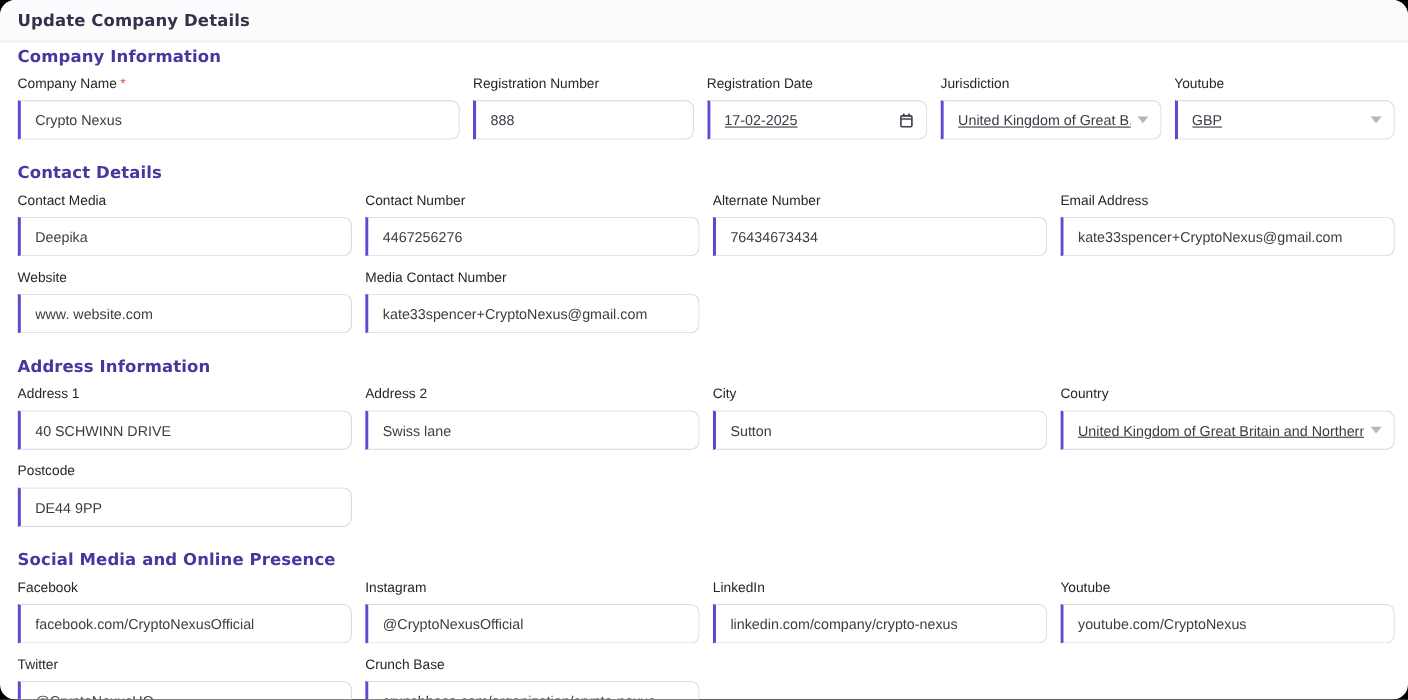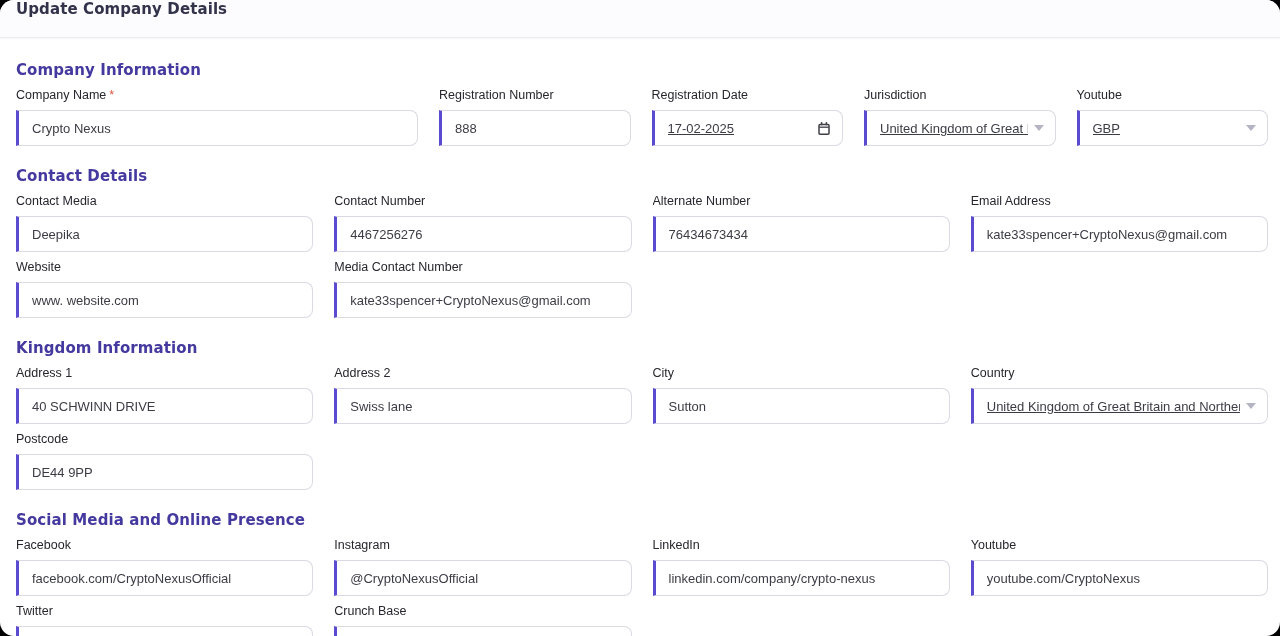--- a/index.html
+++ b/index.html
@@ -9,21 +9,21 @@
     height: 636px;
     background: #ffffff;
     border-radius: 14px;
     overflow: hidden;
     font-family: "Liberation Sans", sans-serif;
     box-sizing: border-box;
   }
   .header {
     height: 37px;
     display: flex;
-    align-items: flex-start;
+    align-items: center;
     padding: 0 16px;
     background: #fcfcfe;
     border-bottom: 1px solid #ebecf2;
     box-shadow: 0 1px 2px rgba(20,20,40,0.04);
   }
   .page-title {
     font-family: "DejaVu Sans", sans-serif;
     font-size: 15px;
     font-weight: 700;
     color: #32324a;
@@ -31,26 +31,27 @@
   }
   .content { padding: 0 12px 0 16px; }
   .section-heading {
     font-family: "DejaVu Sans", sans-serif;
     font-size: 15px;
     font-weight: 700;
     color: #44399f;
     margin: 21px 0 9px 0;
     letter-spacing: 0.1px;
   }
-  .section-heading.first { margin-top: 23px; }
+  .section-heading.first { margin-top: 4px; }
   .grid {
     display: grid;
     grid-template-columns: repeat(4, 1fr);
     column-gap: 21px;
     row-gap: 8px;
+    gap: 12px;
   }
   .grid.company-row { grid-template-columns: 402px 1fr 1fr 1fr 1fr; }
   .field { min-width: 0; }
   .field-label {
     display: block;
     font-size: 12.5px;
     font-weight: 500;
     color: #26262e;
     margin-bottom: 8px;
     white-space: nowrap;
@@ -175,21 +176,21 @@
       <div class="field">
         <span class="field-label">Website</span>
         <input class="text-input" type="text" value="www. website.com" style="">
       </div>
       <div class="field">
         <span class="field-label">Media Contact Number</span>
         <input class="text-input" type="text" value="kate33spencer+CryptoNexus@gmail.com" style="">
       </div>
     </div>
 
-    <div class="section-heading">Kingdom Information</div>
+    <div class="section-heading">Address Information</div>
     <div class="grid">
       <div class="field">
         <span class="field-label">Address 1</span>
         <input class="text-input" type="text" value="40 SCHWINN DRIVE" style="">
       </div>
       <div class="field">
         <span class="field-label">Address 2</span>
         <input class="text-input" type="text" value="Swiss lane" style="">
       </div>
       <div class="field">

